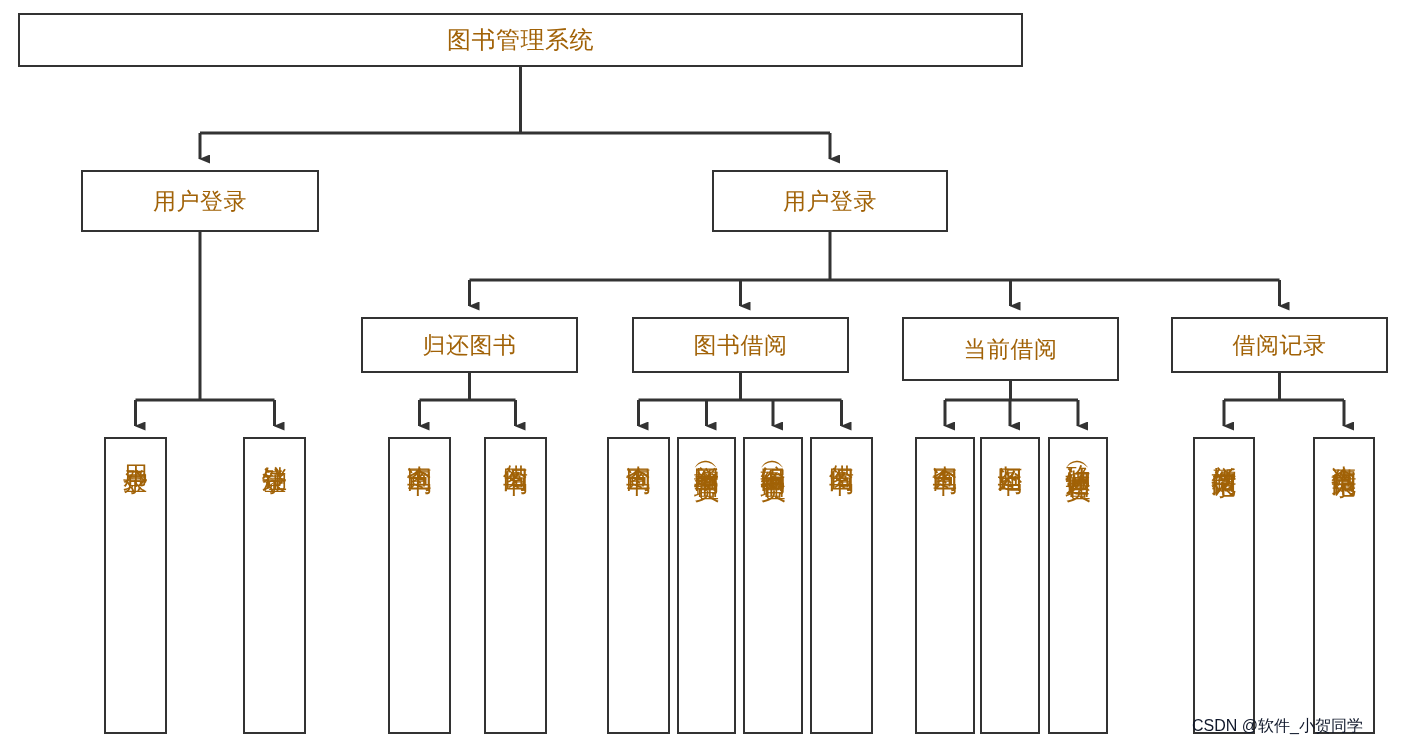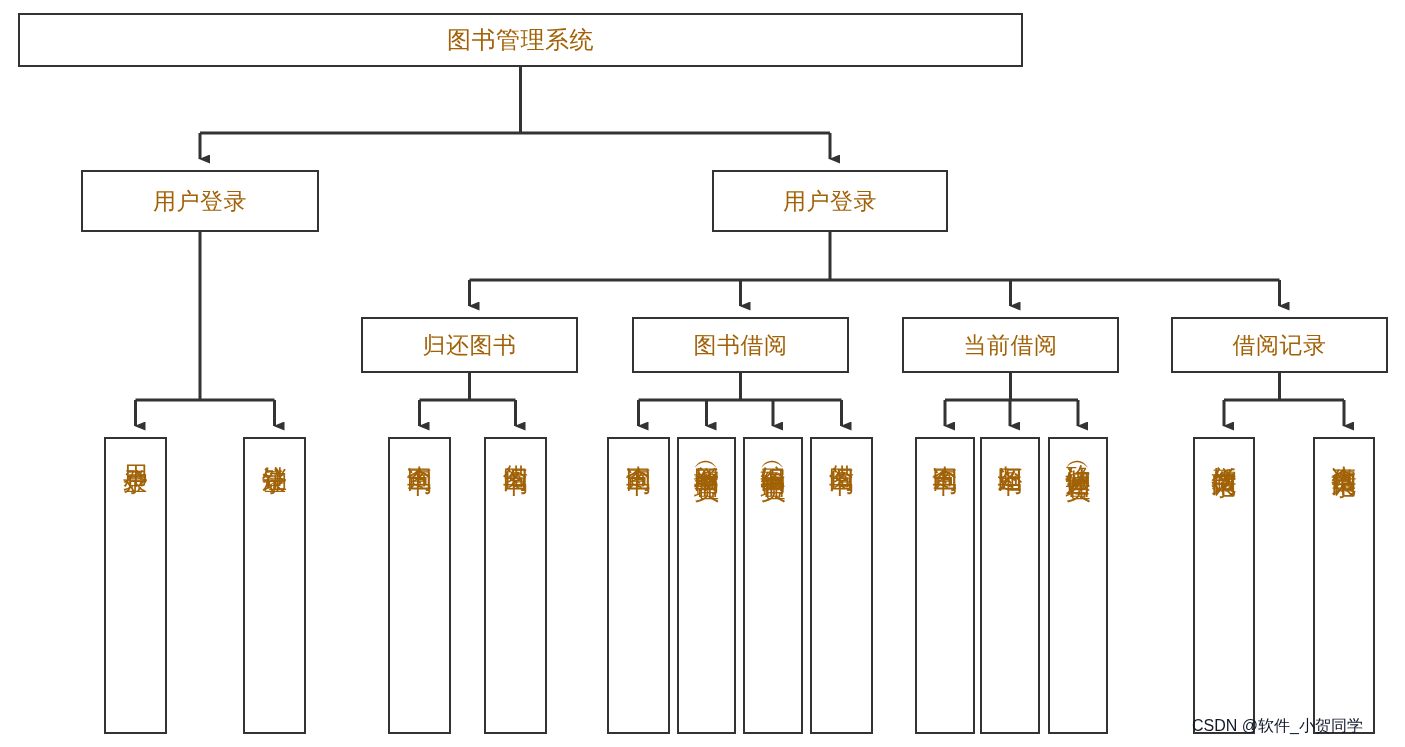--- a/index.html
+++ b/index.html
@@ -135,21 +135,21 @@
       </div>
       <div class="node horiz" style="left: 712px; top: 170px; width: 236px; height: 62px;">
         <span class="label">用户登录</span>
       </div>
       <div class="node horiz" style="left: 361px; top: 317px; width: 217px; height: 56px;">
         <span class="label">归还图书</span>
       </div>
       <div class="node horiz" style="left: 632px; top: 317px; width: 217px; height: 56px;">
         <span class="label">图书借阅</span>
       </div>
-      <div class="node horiz" style="left: 902px; top: 317px; width: 217px; height: 56px;">
+      <div class="node horiz" style="left: 902px; top: 317px; width: 217px; height: 64px;">
         <span class="label">当前借阅</span>
       </div>
       <div class="node horiz" style="left: 1171px; top: 317px; width: 217px; height: 56px;">
         <span class="label">借阅记录</span>
       </div>
       <div class="node vert" style="left: 104px; top: 437px; width: 63px; height: 297px;">
         <span class="label">用户登录</span>
       </div>
       <div class="node vert" style="left: 243px; top: 437px; width: 63px; height: 297px;">
         <span class="label">注销登录</span>

